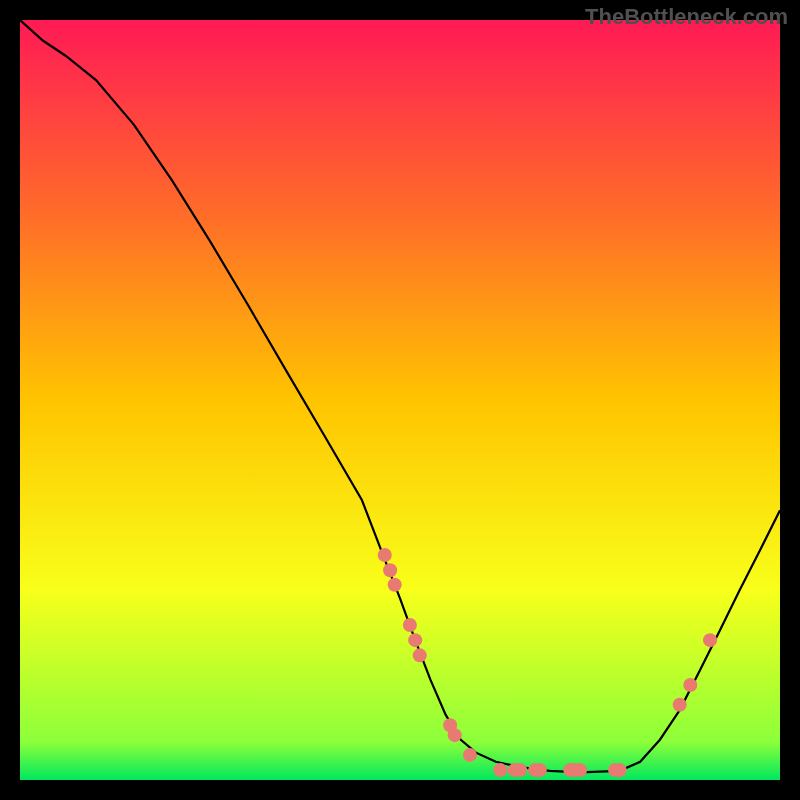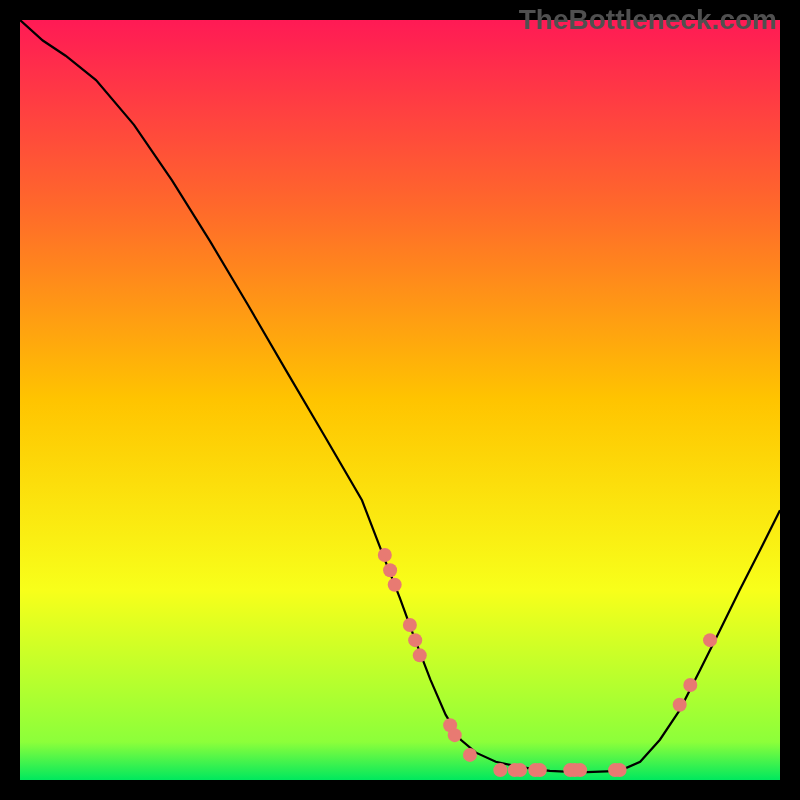--- a/index.html
+++ b/index.html
@@ -6,23 +6,23 @@
   body {
     width: 800px;
     height: 800px;
     background: #000;
     position: relative;
     font-family: Arial, sans-serif;
   }
   .watermark {
     position: absolute;
     top: 4px;
-    right: 23px;
+    right: 12px;
     color: #505050;
-    font-size: 28px;
+    font-size: 22px;
     font-weight: bold;
     z-index: 10;
   }
   .chart-area {
     position: absolute;
     left: 20px;
     top: 20px;
     width: 760px;
     height: 760px;
     overflow: hidden;

